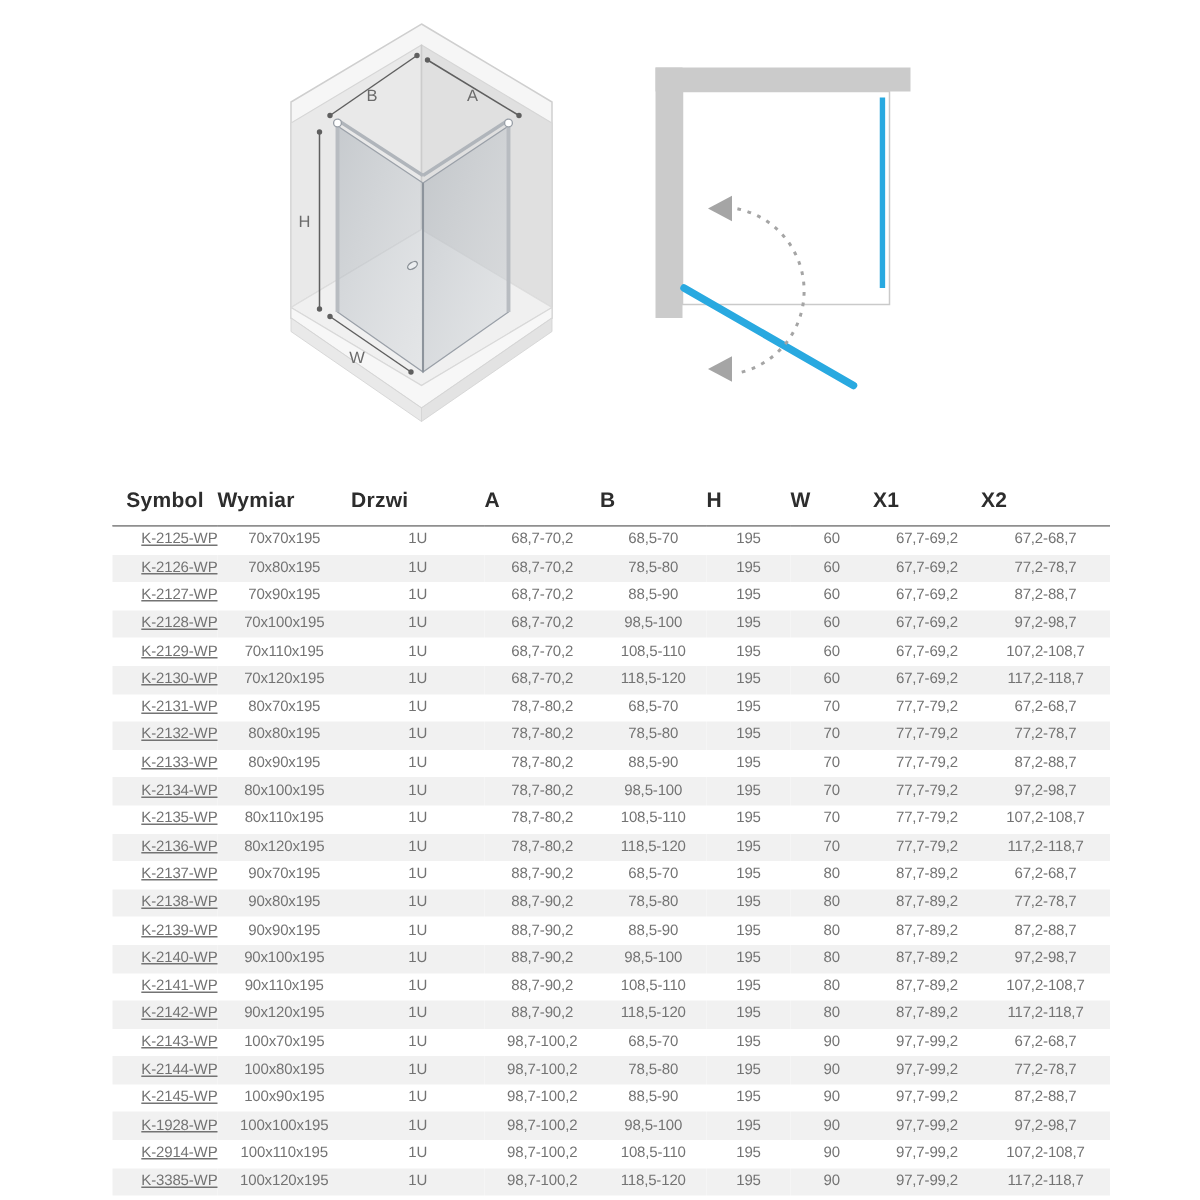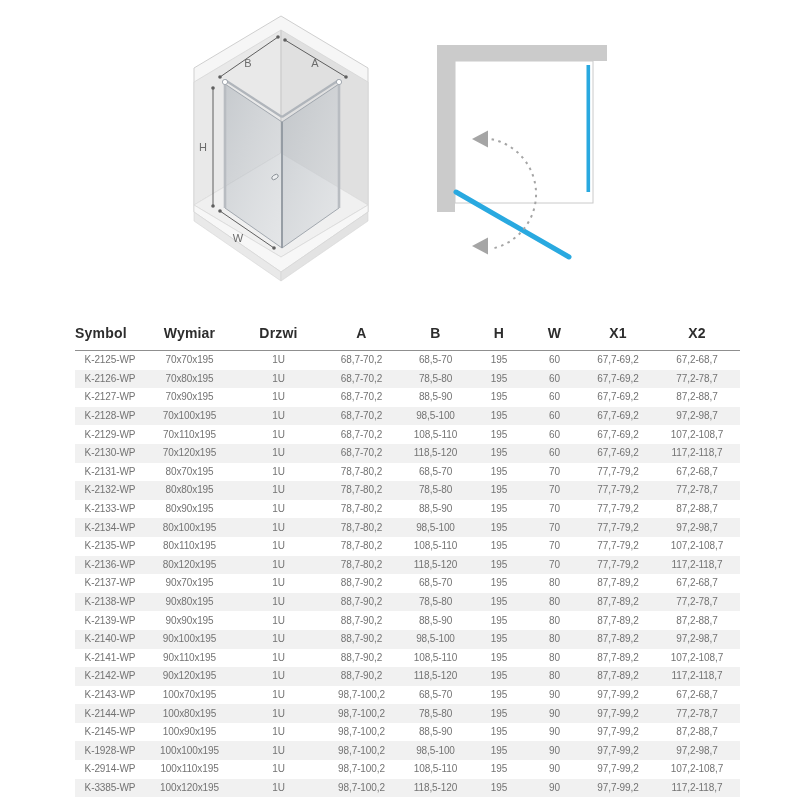--- a/index.html
+++ b/index.html
@@ -2,26 +2,26 @@
 <html><head>
 <meta charset="utf-8">
 <style>
   html,body{margin:0;padding:0;background:#ffffff;width:800px;height:800px;overflow:hidden;
     font-family:"Liberation Sans","DejaVu Sans",sans-serif;}
   .stage{position:relative;width:800px;height:800px;background:#fff;}
   .diagram{position:absolute;}
   #iso-svg{left:172px;top:5px;}
   #plan-svg{left:430px;top:30px;}
   table.spec{position:absolute;left:75px;top:316px;width:665px;border-collapse:collapse;table-layout:fixed;}
-  table.spec th{height:34px;font-size:14px;font-weight:700;color:#2d2d2d;text-align:center;
+  table.spec th{height:34px;font-size:14px;font-weight:700;color:#2d2d2d;text-align:left;
     vertical-align:middle;border-bottom:1px solid #8f8f8f;padding:0;letter-spacing:0.2px;}
-  table.spec th.col-sym{text-align:left;}
+  table.spec th.col-sym{text-align:center;}
   table.spec td{height:18.6px;font-size:10px;color:#737373;text-align:center;vertical-align:middle;
     padding:0;line-height:10px;letter-spacing:-0.1px;white-space:nowrap;}
-  table.spec td.col-sym{text-align:center;}
+  table.spec td.col-sym{text-align:right;text-decoration:underline;}
   table.spec tbody tr:nth-child(even){background:#f1f1f1;}
   svg text.dim{font-family:"Liberation Sans","DejaVu Sans",sans-serif;font-size:11px;fill:#6b6b6b;}
 </style>
 </head>
 <body>
 
 <div class="stage">
 
   <svg id="iso-svg" class="diagram" width="222" height="288" viewBox="0 0 222 288" xmlns="http://www.w3.org/2000/svg">
 

